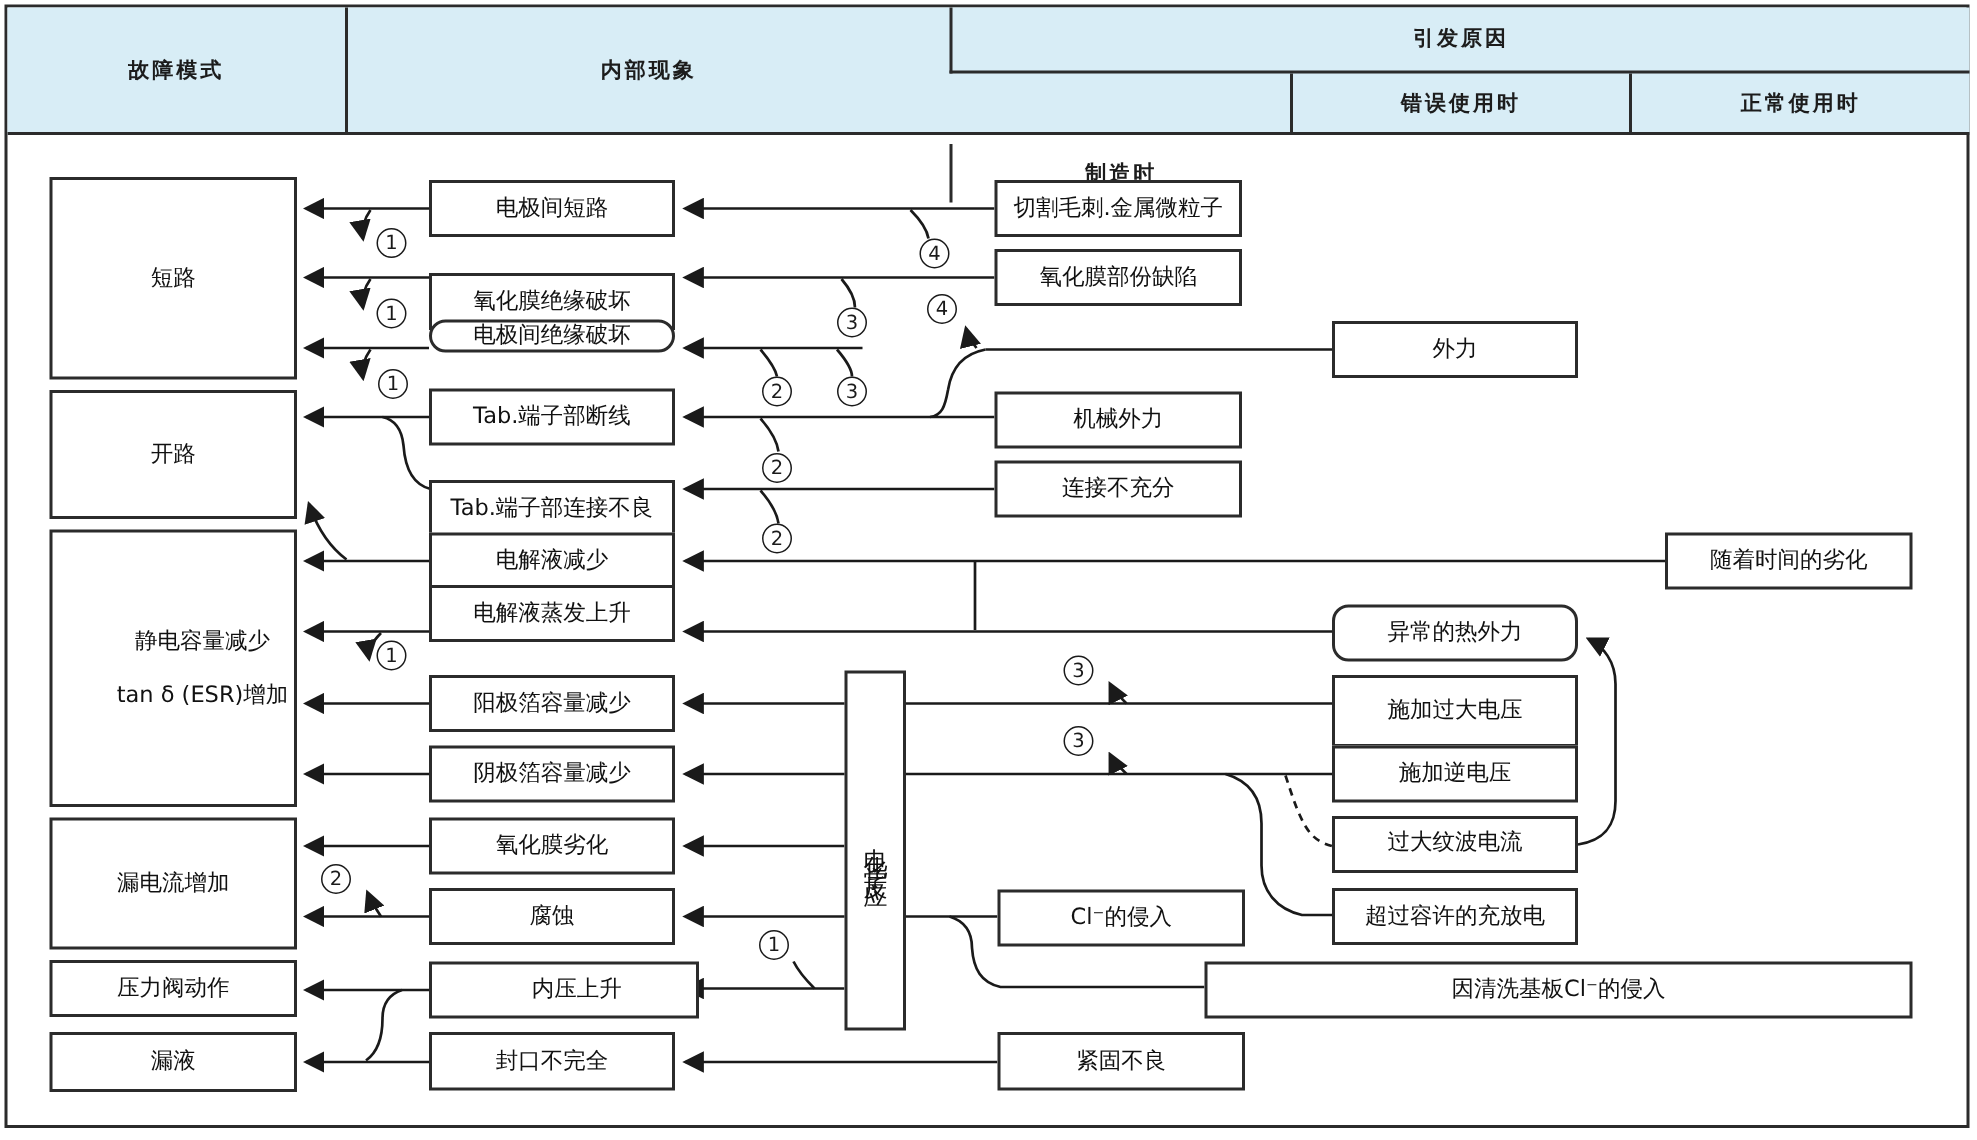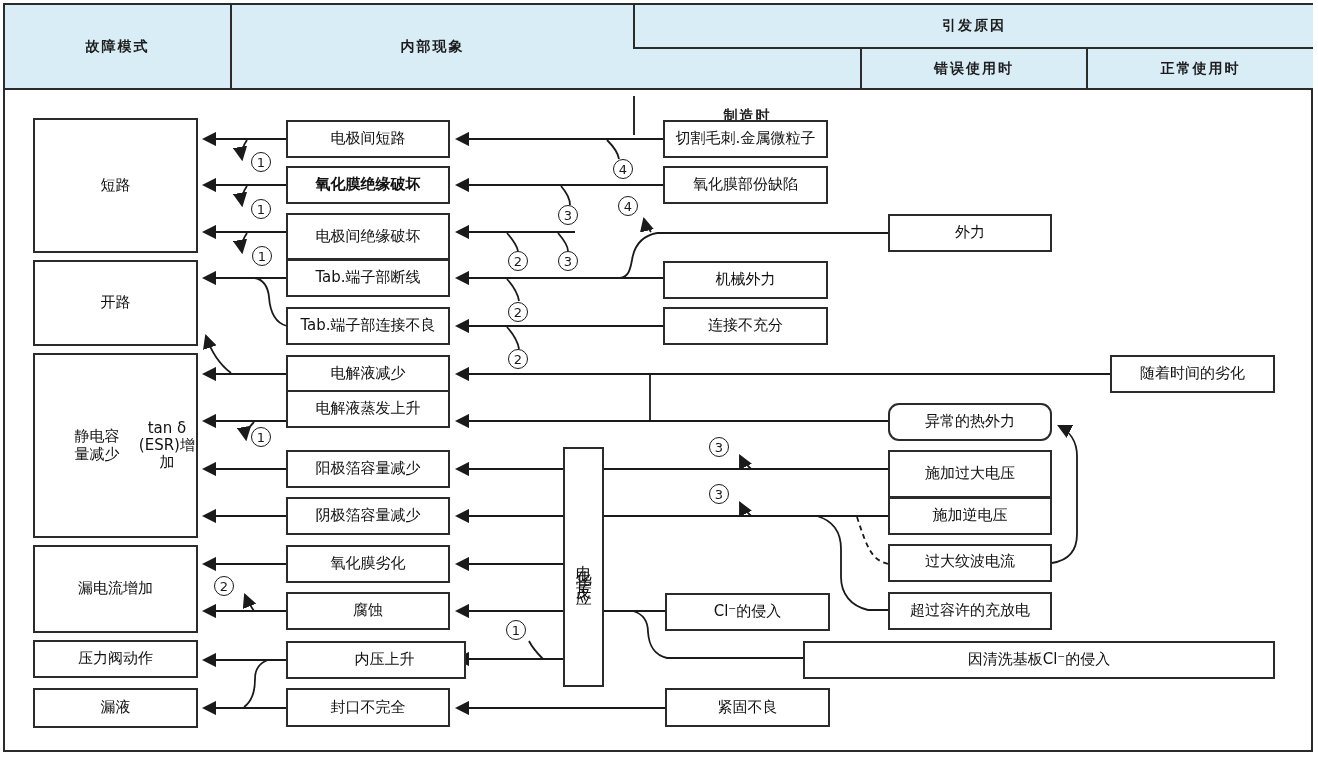--- a/index.html
+++ b/index.html
@@ -12,21 +12,21 @@
   .hcell{position:absolute;display:flex;align-items:center;justify-content:center;
          font-size:14px;font-weight:600;letter-spacing:2px;color:#1c1c1c;box-sizing:border-box;}
   .bl{border-left:2px solid #2b2b2b;}
   .bb{border-bottom:2px solid #2b2b2b;}
   #lines{position:absolute;left:0;top:0;z-index:1;}
   #nodes{position:absolute;left:0;top:0;width:100%;height:100%;z-index:2;pointer-events:none;}
   .node{position:absolute;box-sizing:border-box;border:2px solid #2b2b2b;background:#fff;
         display:flex;align-items:center;justify-content:center;text-align:center;
         font-size:15px;line-height:1.15;color:#111;}
   .node.vert{writing-mode:vertical-rl;text-orientation:upright;letter-spacing:6px;font-size:16px;}
-  .node.multi{flex-direction:row;gap:18px;padding-left:39px;}
+  .node.multi{flex-direction:column;gap:18px;padding-left:39px;}
   .ann{position:absolute;z-index:3;width:20px;height:20px;border:1.4px solid #1a1a1a;
        border-radius:50%;background:#fff;display:flex;align-items:center;justify-content:center;
        font-size:13px;line-height:1;color:#1a1a1a;box-sizing:border-box;}
   .ln{fill:none;stroke:#1a1a1a;stroke-width:1.8;}
   .dash{stroke-dasharray:5 4;}
 </style>
 </head>
 <body>
 
 <div id="frame"></div>
@@ -114,24 +114,24 @@
     <div class="node" style="left: 33px; top: 118px; width: 165px; height: 135px;">短路</div>
     <div class="node" style="left: 33px; top: 260px; width: 165px; height: 86px;">开路</div>
     <div class="node multi" style="left: 33px; top: 353px; width: 165px; height: 185px;">
       <div>静电容量减少</div>
       <div>tan δ (ESR)增加</div>
     </div>
     <div class="node" style="left: 33px; top: 545px; width: 165px; height: 88px;">漏电流增加</div>
     <div class="node" style="left: 33px; top: 640px; width: 165px; height: 38px;">压力阀动作</div>
     <div class="node" style="left: 33px; top: 688px; width: 165px; height: 40px;">漏液</div>
     <div class="node" style="left: 286px; top: 120px; width: 164px; height: 38px;">电极间短路</div>
-    <div class="node" style="left: 286px; top: 166px; width: 164px; height: 38px; font-weight: bold;">氧化膜绝缘破坏</div>
-    <div class="node" style="left: 286px; top: 213px; width: 164px; height: 47px;">电极间绝缘破坏</div>
+    <div class="node" style="left: 286px; top: 182px; width: 164px; height: 38px;">氧化膜绝缘破坏</div>
+    <div class="node" style="left: 286px; top: 213px; width: 164px; height: 22px; border-radius: 17px;">电极间绝缘破坏</div>
     <div class="node" style="left: 286px; top: 259px; width: 164px; height: 38px; text-align: center;">Tab.端子部断线</div>
-    <div class="node" style="left: 286px; top: 307px; width: 164px; height: 38px;">Tab.端子部连接不良</div>
+    <div class="node" style="left: 286px; top: 320px; width: 164px; height: 38px;">Tab.端子部连接不良</div>
     <div class="node" style="left: 286px; top: 355px; width: 164px; height: 38px;">电解液减少</div>
     <div class="node" style="left: 286px; top: 390px; width: 164px; height: 38px;">电解液蒸发上升</div>
     <div class="node" style="left: 286px; top: 450px; width: 164px; height: 38px;">阳极箔容量减少</div>
     <div class="node" style="left: 286px; top: 497px; width: 164px; height: 38px;">阴极箔容量减少</div>
     <div class="node" style="left: 286px; top: 545px; width: 164px; height: 38px;">氧化膜劣化</div>
     <div class="node" style="left: 286px; top: 592px; width: 164px; height: 38px;">腐蚀</div>
     <div class="node" style="left: 286px; top: 641px; width: 180px; height: 38px; padding-left: 17px;">内压上升</div>
     <div class="node" style="left: 286px; top: 688px; width: 164px; height: 39px;">封口不完全</div>
     <div class="node vert" style="left: 563px; top: 447px; width: 41px; height: 240px;">电化学反应</div>
     <div class="node" style="left: 663px; top: 120px; width: 165px; height: 38px;">切割毛刺.金属微粒子</div>

